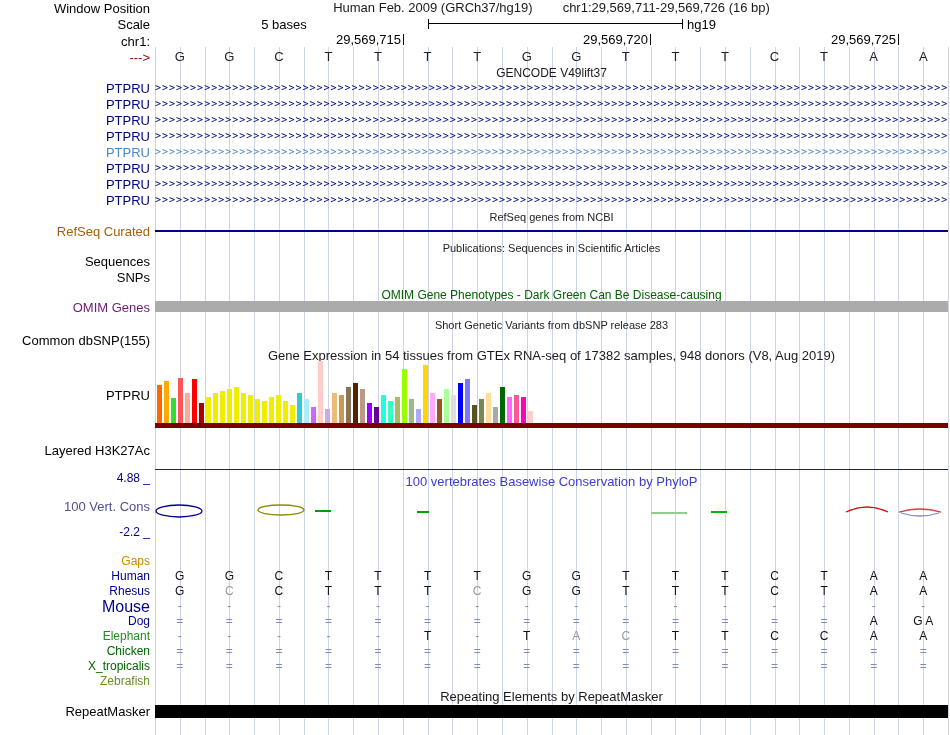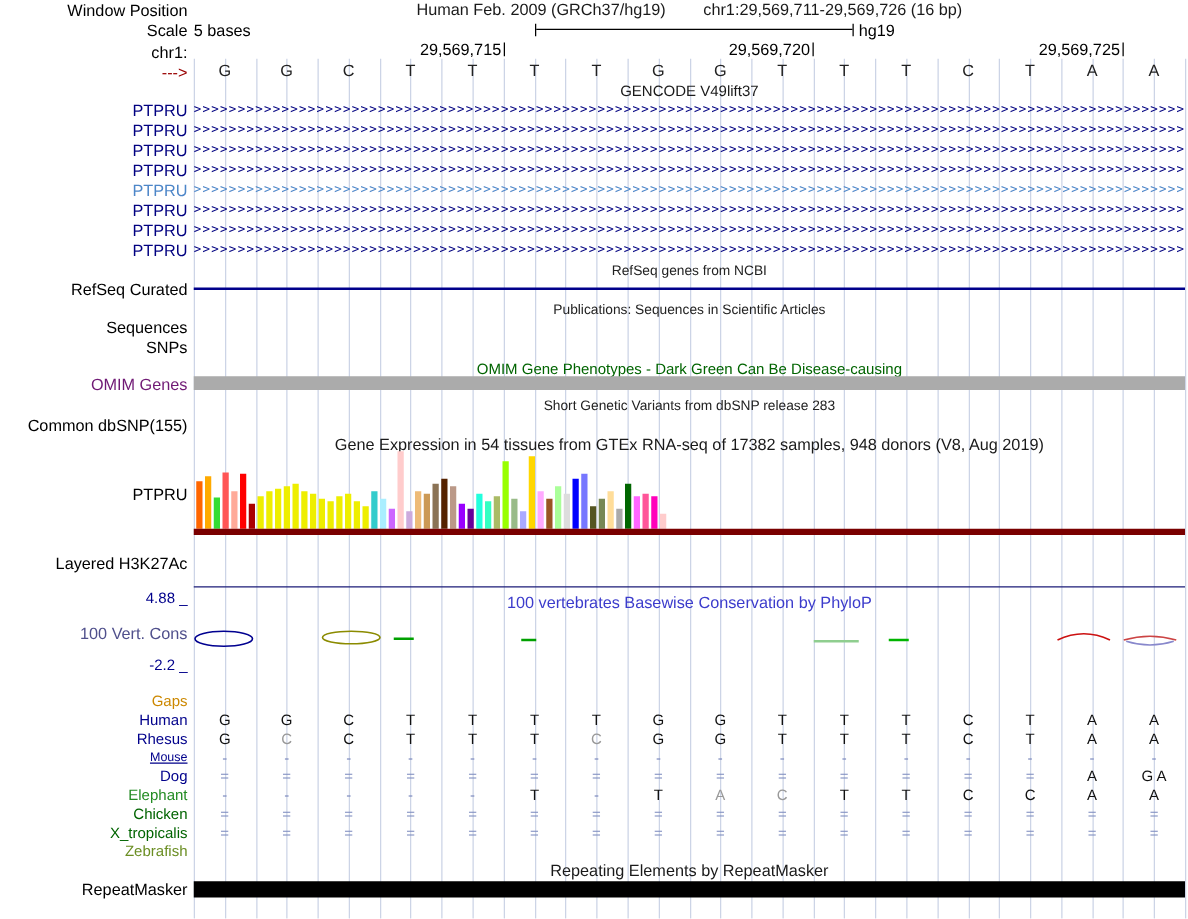--- a/index.html
+++ b/index.html
@@ -60,21 +60,21 @@
       <div class="vline" style="left: 923.219px;"></div>
       <div class="vline" style="left: 948px;"></div>
     </div>
 
   <div class="hdr" style="top:1px">
     <span>Human Feb. 2009 (GRCh37/hg19)</span><span style="margin-left:30px">chr1:29,569,711-29,569,726 (16 bp)</span>
   </div>
   <div class="label" style="top:1px">Window Position</div>
 
   <div class="label" style="top:17px">Scale</div>
-  <div style="position:absolute;left:155px;top:17px;width:258px;text-align:left;font-size:13px">5 bases</div>
+  <div style="position:absolute;left:155px;top:17px;width:258px;text-align:center;font-size:13px">5 bases</div>
   <div style="position:absolute;left:428px;top:19px;width:253px;height:10px;border-left:1px solid #000;border-right:1px solid #000">
     <div style="position:absolute;left:0;right:0;top:4px;border-top:1px solid #000"></div>
   </div>
   <div style="position:absolute;left:687px;top:17px;font-size:13px">hg19</div>
 
   <div class="label" style="top:34px">chr1:</div>
   <div class="coord" style="left:301px;top:33px">29,569,715</div>
   <div class="coord" style="left:548px;top:33px">29,569,720</div>
   <div class="coord" style="left:796px;top:33px">29,569,725</div>
   <div class="tick" style="left:403px;top:34px"></div>
@@ -107,21 +107,21 @@
       <div class="grow" style="top: 98px; color: rgb(0, 0, 128);">&gt;&gt;&gt;&gt;&gt;&gt;&gt;&gt;&gt;&gt;&gt;&gt;&gt;&gt;&gt;&gt;&gt;&gt;&gt;&gt;&gt;&gt;&gt;&gt;&gt;&gt;&gt;&gt;&gt;&gt;&gt;&gt;&gt;&gt;&gt;&gt;&gt;&gt;&gt;&gt;&gt;&gt;&gt;&gt;&gt;&gt;&gt;&gt;&gt;&gt;&gt;&gt;&gt;&gt;&gt;&gt;&gt;&gt;&gt;&gt;&gt;&gt;&gt;&gt;&gt;&gt;&gt;&gt;&gt;&gt;&gt;&gt;&gt;&gt;&gt;&gt;&gt;&gt;&gt;&gt;&gt;&gt;&gt;&gt;&gt;&gt;&gt;&gt;&gt;&gt;&gt;&gt;&gt;&gt;&gt;&gt;&gt;&gt;&gt;&gt;&gt;&gt;&gt;&gt;&gt;&gt;&gt;&gt;&gt;&gt;&gt;&gt;&gt;&gt;&gt;&gt;&gt;&gt;&gt;&gt;&gt;&gt;&gt;&gt;&gt;&gt;&gt;&gt;&gt;&gt;&gt;&gt;&gt;&gt;&gt;&gt;&gt;&gt;&gt;&gt;&gt;&gt;&gt;&gt;&gt;&gt;&gt;&gt;&gt;&gt;&gt;&gt;&gt;&gt;&gt;&gt;&gt;&gt;&gt;&gt;&gt;&gt;&gt;&gt;&gt;&gt;&gt;&gt;&gt;&gt;&gt;&gt;&gt;&gt;&gt;&gt;&gt;&gt;&gt;&gt;&gt;&gt;&gt;&gt;&gt;&gt;&gt;&gt;&gt;&gt;&gt;&gt;&gt;&gt;&gt;&gt;&gt;&gt;&gt;&gt;&gt;&gt;&gt;&gt;&gt;&gt;&gt;&gt;&gt;&gt;&gt;&gt;&gt;&gt;&gt;&gt;&gt;&gt;&gt;&gt;&gt;&gt;&gt;&gt;&gt;&gt;&gt;&gt;&gt;&gt;&gt;&gt;&gt;&gt;&gt;&gt;&gt;&gt;&gt;&gt;&gt;&gt;&gt;&gt;&gt;&gt;&gt;&gt;&gt;&gt;&gt;&gt;&gt;&gt;&gt;&gt;&gt;&gt;&gt;&gt;&gt;&gt;&gt;&gt;&gt;&gt;&gt;&gt;&gt;&gt;&gt;&gt;&gt;&gt;&gt;&gt;&gt;&gt;&gt;&gt;&gt;&gt;&gt;&gt;&gt;&gt;&gt;&gt;&gt;&gt;&gt;&gt;&gt;&gt;&gt;&gt;&gt;&gt;&gt;&gt;</div>
       <div class="grow" style="top: 114px; color: rgb(0, 0, 128);">&gt;&gt;&gt;&gt;&gt;&gt;&gt;&gt;&gt;&gt;&gt;&gt;&gt;&gt;&gt;&gt;&gt;&gt;&gt;&gt;&gt;&gt;&gt;&gt;&gt;&gt;&gt;&gt;&gt;&gt;&gt;&gt;&gt;&gt;&gt;&gt;&gt;&gt;&gt;&gt;&gt;&gt;&gt;&gt;&gt;&gt;&gt;&gt;&gt;&gt;&gt;&gt;&gt;&gt;&gt;&gt;&gt;&gt;&gt;&gt;&gt;&gt;&gt;&gt;&gt;&gt;&gt;&gt;&gt;&gt;&gt;&gt;&gt;&gt;&gt;&gt;&gt;&gt;&gt;&gt;&gt;&gt;&gt;&gt;&gt;&gt;&gt;&gt;&gt;&gt;&gt;&gt;&gt;&gt;&gt;&gt;&gt;&gt;&gt;&gt;&gt;&gt;&gt;&gt;&gt;&gt;&gt;&gt;&gt;&gt;&gt;&gt;&gt;&gt;&gt;&gt;&gt;&gt;&gt;&gt;&gt;&gt;&gt;&gt;&gt;&gt;&gt;&gt;&gt;&gt;&gt;&gt;&gt;&gt;&gt;&gt;&gt;&gt;&gt;&gt;&gt;&gt;&gt;&gt;&gt;&gt;&gt;&gt;&gt;&gt;&gt;&gt;&gt;&gt;&gt;&gt;&gt;&gt;&gt;&gt;&gt;&gt;&gt;&gt;&gt;&gt;&gt;&gt;&gt;&gt;&gt;&gt;&gt;&gt;&gt;&gt;&gt;&gt;&gt;&gt;&gt;&gt;&gt;&gt;&gt;&gt;&gt;&gt;&gt;&gt;&gt;&gt;&gt;&gt;&gt;&gt;&gt;&gt;&gt;&gt;&gt;&gt;&gt;&gt;&gt;&gt;&gt;&gt;&gt;&gt;&gt;&gt;&gt;&gt;&gt;&gt;&gt;&gt;&gt;&gt;&gt;&gt;&gt;&gt;&gt;&gt;&gt;&gt;&gt;&gt;&gt;&gt;&gt;&gt;&gt;&gt;&gt;&gt;&gt;&gt;&gt;&gt;&gt;&gt;&gt;&gt;&gt;&gt;&gt;&gt;&gt;&gt;&gt;&gt;&gt;&gt;&gt;&gt;&gt;&gt;&gt;&gt;&gt;&gt;&gt;&gt;&gt;&gt;&gt;&gt;&gt;&gt;&gt;&gt;&gt;&gt;&gt;&gt;&gt;&gt;&gt;&gt;&gt;&gt;&gt;&gt;&gt;&gt;&gt;&gt;&gt;&gt;&gt;&gt;&gt;&gt;&gt;&gt;&gt;&gt;</div>
       <div class="grow" style="top: 130px; color: rgb(0, 0, 128);">&gt;&gt;&gt;&gt;&gt;&gt;&gt;&gt;&gt;&gt;&gt;&gt;&gt;&gt;&gt;&gt;&gt;&gt;&gt;&gt;&gt;&gt;&gt;&gt;&gt;&gt;&gt;&gt;&gt;&gt;&gt;&gt;&gt;&gt;&gt;&gt;&gt;&gt;&gt;&gt;&gt;&gt;&gt;&gt;&gt;&gt;&gt;&gt;&gt;&gt;&gt;&gt;&gt;&gt;&gt;&gt;&gt;&gt;&gt;&gt;&gt;&gt;&gt;&gt;&gt;&gt;&gt;&gt;&gt;&gt;&gt;&gt;&gt;&gt;&gt;&gt;&gt;&gt;&gt;&gt;&gt;&gt;&gt;&gt;&gt;&gt;&gt;&gt;&gt;&gt;&gt;&gt;&gt;&gt;&gt;&gt;&gt;&gt;&gt;&gt;&gt;&gt;&gt;&gt;&gt;&gt;&gt;&gt;&gt;&gt;&gt;&gt;&gt;&gt;&gt;&gt;&gt;&gt;&gt;&gt;&gt;&gt;&gt;&gt;&gt;&gt;&gt;&gt;&gt;&gt;&gt;&gt;&gt;&gt;&gt;&gt;&gt;&gt;&gt;&gt;&gt;&gt;&gt;&gt;&gt;&gt;&gt;&gt;&gt;&gt;&gt;&gt;&gt;&gt;&gt;&gt;&gt;&gt;&gt;&gt;&gt;&gt;&gt;&gt;&gt;&gt;&gt;&gt;&gt;&gt;&gt;&gt;&gt;&gt;&gt;&gt;&gt;&gt;&gt;&gt;&gt;&gt;&gt;&gt;&gt;&gt;&gt;&gt;&gt;&gt;&gt;&gt;&gt;&gt;&gt;&gt;&gt;&gt;&gt;&gt;&gt;&gt;&gt;&gt;&gt;&gt;&gt;&gt;&gt;&gt;&gt;&gt;&gt;&gt;&gt;&gt;&gt;&gt;&gt;&gt;&gt;&gt;&gt;&gt;&gt;&gt;&gt;&gt;&gt;&gt;&gt;&gt;&gt;&gt;&gt;&gt;&gt;&gt;&gt;&gt;&gt;&gt;&gt;&gt;&gt;&gt;&gt;&gt;&gt;&gt;&gt;&gt;&gt;&gt;&gt;&gt;&gt;&gt;&gt;&gt;&gt;&gt;&gt;&gt;&gt;&gt;&gt;&gt;&gt;&gt;&gt;&gt;&gt;&gt;&gt;&gt;&gt;&gt;&gt;&gt;&gt;&gt;&gt;&gt;&gt;&gt;&gt;&gt;&gt;&gt;&gt;&gt;&gt;&gt;&gt;&gt;&gt;&gt;&gt;&gt;</div>
       <div class="grow" style="top: 146px; color: rgb(77, 134, 200);">&gt;&gt;&gt;&gt;&gt;&gt;&gt;&gt;&gt;&gt;&gt;&gt;&gt;&gt;&gt;&gt;&gt;&gt;&gt;&gt;&gt;&gt;&gt;&gt;&gt;&gt;&gt;&gt;&gt;&gt;&gt;&gt;&gt;&gt;&gt;&gt;&gt;&gt;&gt;&gt;&gt;&gt;&gt;&gt;&gt;&gt;&gt;&gt;&gt;&gt;&gt;&gt;&gt;&gt;&gt;&gt;&gt;&gt;&gt;&gt;&gt;&gt;&gt;&gt;&gt;&gt;&gt;&gt;&gt;&gt;&gt;&gt;&gt;&gt;&gt;&gt;&gt;&gt;&gt;&gt;&gt;&gt;&gt;&gt;&gt;&gt;&gt;&gt;&gt;&gt;&gt;&gt;&gt;&gt;&gt;&gt;&gt;&gt;&gt;&gt;&gt;&gt;&gt;&gt;&gt;&gt;&gt;&gt;&gt;&gt;&gt;&gt;&gt;&gt;&gt;&gt;&gt;&gt;&gt;&gt;&gt;&gt;&gt;&gt;&gt;&gt;&gt;&gt;&gt;&gt;&gt;&gt;&gt;&gt;&gt;&gt;&gt;&gt;&gt;&gt;&gt;&gt;&gt;&gt;&gt;&gt;&gt;&gt;&gt;&gt;&gt;&gt;&gt;&gt;&gt;&gt;&gt;&gt;&gt;&gt;&gt;&gt;&gt;&gt;&gt;&gt;&gt;&gt;&gt;&gt;&gt;&gt;&gt;&gt;&gt;&gt;&gt;&gt;&gt;&gt;&gt;&gt;&gt;&gt;&gt;&gt;&gt;&gt;&gt;&gt;&gt;&gt;&gt;&gt;&gt;&gt;&gt;&gt;&gt;&gt;&gt;&gt;&gt;&gt;&gt;&gt;&gt;&gt;&gt;&gt;&gt;&gt;&gt;&gt;&gt;&gt;&gt;&gt;&gt;&gt;&gt;&gt;&gt;&gt;&gt;&gt;&gt;&gt;&gt;&gt;&gt;&gt;&gt;&gt;&gt;&gt;&gt;&gt;&gt;&gt;&gt;&gt;&gt;&gt;&gt;&gt;&gt;&gt;&gt;&gt;&gt;&gt;&gt;&gt;&gt;&gt;&gt;&gt;&gt;&gt;&gt;&gt;&gt;&gt;&gt;&gt;&gt;&gt;&gt;&gt;&gt;&gt;&gt;&gt;&gt;&gt;&gt;&gt;&gt;&gt;&gt;&gt;&gt;&gt;&gt;&gt;&gt;&gt;&gt;&gt;&gt;&gt;&gt;&gt;&gt;&gt;&gt;&gt;&gt;&gt;</div>
       <div class="grow" style="top: 162px; color: rgb(0, 0, 128);">&gt;&gt;&gt;&gt;&gt;&gt;&gt;&gt;&gt;&gt;&gt;&gt;&gt;&gt;&gt;&gt;&gt;&gt;&gt;&gt;&gt;&gt;&gt;&gt;&gt;&gt;&gt;&gt;&gt;&gt;&gt;&gt;&gt;&gt;&gt;&gt;&gt;&gt;&gt;&gt;&gt;&gt;&gt;&gt;&gt;&gt;&gt;&gt;&gt;&gt;&gt;&gt;&gt;&gt;&gt;&gt;&gt;&gt;&gt;&gt;&gt;&gt;&gt;&gt;&gt;&gt;&gt;&gt;&gt;&gt;&gt;&gt;&gt;&gt;&gt;&gt;&gt;&gt;&gt;&gt;&gt;&gt;&gt;&gt;&gt;&gt;&gt;&gt;&gt;&gt;&gt;&gt;&gt;&gt;&gt;&gt;&gt;&gt;&gt;&gt;&gt;&gt;&gt;&gt;&gt;&gt;&gt;&gt;&gt;&gt;&gt;&gt;&gt;&gt;&gt;&gt;&gt;&gt;&gt;&gt;&gt;&gt;&gt;&gt;&gt;&gt;&gt;&gt;&gt;&gt;&gt;&gt;&gt;&gt;&gt;&gt;&gt;&gt;&gt;&gt;&gt;&gt;&gt;&gt;&gt;&gt;&gt;&gt;&gt;&gt;&gt;&gt;&gt;&gt;&gt;&gt;&gt;&gt;&gt;&gt;&gt;&gt;&gt;&gt;&gt;&gt;&gt;&gt;&gt;&gt;&gt;&gt;&gt;&gt;&gt;&gt;&gt;&gt;&gt;&gt;&gt;&gt;&gt;&gt;&gt;&gt;&gt;&gt;&gt;&gt;&gt;&gt;&gt;&gt;&gt;&gt;&gt;&gt;&gt;&gt;&gt;&gt;&gt;&gt;&gt;&gt;&gt;&gt;&gt;&gt;&gt;&gt;&gt;&gt;&gt;&gt;&gt;&gt;&gt;&gt;&gt;&gt;&gt;&gt;&gt;&gt;&gt;&gt;&gt;&gt;&gt;&gt;&gt;&gt;&gt;&gt;&gt;&gt;&gt;&gt;&gt;&gt;&gt;&gt;&gt;&gt;&gt;&gt;&gt;&gt;&gt;&gt;&gt;&gt;&gt;&gt;&gt;&gt;&gt;&gt;&gt;&gt;&gt;&gt;&gt;&gt;&gt;&gt;&gt;&gt;&gt;&gt;&gt;&gt;&gt;&gt;&gt;&gt;&gt;&gt;&gt;&gt;&gt;&gt;&gt;&gt;&gt;&gt;&gt;&gt;&gt;&gt;&gt;&gt;&gt;&gt;&gt;&gt;&gt;&gt;</div>
       <div class="grow" style="top: 178px; color: rgb(0, 0, 128);">&gt;&gt;&gt;&gt;&gt;&gt;&gt;&gt;&gt;&gt;&gt;&gt;&gt;&gt;&gt;&gt;&gt;&gt;&gt;&gt;&gt;&gt;&gt;&gt;&gt;&gt;&gt;&gt;&gt;&gt;&gt;&gt;&gt;&gt;&gt;&gt;&gt;&gt;&gt;&gt;&gt;&gt;&gt;&gt;&gt;&gt;&gt;&gt;&gt;&gt;&gt;&gt;&gt;&gt;&gt;&gt;&gt;&gt;&gt;&gt;&gt;&gt;&gt;&gt;&gt;&gt;&gt;&gt;&gt;&gt;&gt;&gt;&gt;&gt;&gt;&gt;&gt;&gt;&gt;&gt;&gt;&gt;&gt;&gt;&gt;&gt;&gt;&gt;&gt;&gt;&gt;&gt;&gt;&gt;&gt;&gt;&gt;&gt;&gt;&gt;&gt;&gt;&gt;&gt;&gt;&gt;&gt;&gt;&gt;&gt;&gt;&gt;&gt;&gt;&gt;&gt;&gt;&gt;&gt;&gt;&gt;&gt;&gt;&gt;&gt;&gt;&gt;&gt;&gt;&gt;&gt;&gt;&gt;&gt;&gt;&gt;&gt;&gt;&gt;&gt;&gt;&gt;&gt;&gt;&gt;&gt;&gt;&gt;&gt;&gt;&gt;&gt;&gt;&gt;&gt;&gt;&gt;&gt;&gt;&gt;&gt;&gt;&gt;&gt;&gt;&gt;&gt;&gt;&gt;&gt;&gt;&gt;&gt;&gt;&gt;&gt;&gt;&gt;&gt;&gt;&gt;&gt;&gt;&gt;&gt;&gt;&gt;&gt;&gt;&gt;&gt;&gt;&gt;&gt;&gt;&gt;&gt;&gt;&gt;&gt;&gt;&gt;&gt;&gt;&gt;&gt;&gt;&gt;&gt;&gt;&gt;&gt;&gt;&gt;&gt;&gt;&gt;&gt;&gt;&gt;&gt;&gt;&gt;&gt;&gt;&gt;&gt;&gt;&gt;&gt;&gt;&gt;&gt;&gt;&gt;&gt;&gt;&gt;&gt;&gt;&gt;&gt;&gt;&gt;&gt;&gt;&gt;&gt;&gt;&gt;&gt;&gt;&gt;&gt;&gt;&gt;&gt;&gt;&gt;&gt;&gt;&gt;&gt;&gt;&gt;&gt;&gt;&gt;&gt;&gt;&gt;&gt;&gt;&gt;&gt;&gt;&gt;&gt;&gt;&gt;&gt;&gt;&gt;&gt;&gt;&gt;&gt;&gt;&gt;&gt;&gt;&gt;&gt;&gt;&gt;&gt;&gt;&gt;&gt;&gt;</div>
       <div class="grow" style="top: 194px; color: rgb(0, 0, 128);">&gt;&gt;&gt;&gt;&gt;&gt;&gt;&gt;&gt;&gt;&gt;&gt;&gt;&gt;&gt;&gt;&gt;&gt;&gt;&gt;&gt;&gt;&gt;&gt;&gt;&gt;&gt;&gt;&gt;&gt;&gt;&gt;&gt;&gt;&gt;&gt;&gt;&gt;&gt;&gt;&gt;&gt;&gt;&gt;&gt;&gt;&gt;&gt;&gt;&gt;&gt;&gt;&gt;&gt;&gt;&gt;&gt;&gt;&gt;&gt;&gt;&gt;&gt;&gt;&gt;&gt;&gt;&gt;&gt;&gt;&gt;&gt;&gt;&gt;&gt;&gt;&gt;&gt;&gt;&gt;&gt;&gt;&gt;&gt;&gt;&gt;&gt;&gt;&gt;&gt;&gt;&gt;&gt;&gt;&gt;&gt;&gt;&gt;&gt;&gt;&gt;&gt;&gt;&gt;&gt;&gt;&gt;&gt;&gt;&gt;&gt;&gt;&gt;&gt;&gt;&gt;&gt;&gt;&gt;&gt;&gt;&gt;&gt;&gt;&gt;&gt;&gt;&gt;&gt;&gt;&gt;&gt;&gt;&gt;&gt;&gt;&gt;&gt;&gt;&gt;&gt;&gt;&gt;&gt;&gt;&gt;&gt;&gt;&gt;&gt;&gt;&gt;&gt;&gt;&gt;&gt;&gt;&gt;&gt;&gt;&gt;&gt;&gt;&gt;&gt;&gt;&gt;&gt;&gt;&gt;&gt;&gt;&gt;&gt;&gt;&gt;&gt;&gt;&gt;&gt;&gt;&gt;&gt;&gt;&gt;&gt;&gt;&gt;&gt;&gt;&gt;&gt;&gt;&gt;&gt;&gt;&gt;&gt;&gt;&gt;&gt;&gt;&gt;&gt;&gt;&gt;&gt;&gt;&gt;&gt;&gt;&gt;&gt;&gt;&gt;&gt;&gt;&gt;&gt;&gt;&gt;&gt;&gt;&gt;&gt;&gt;&gt;&gt;&gt;&gt;&gt;&gt;&gt;&gt;&gt;&gt;&gt;&gt;&gt;&gt;&gt;&gt;&gt;&gt;&gt;&gt;&gt;&gt;&gt;&gt;&gt;&gt;&gt;&gt;&gt;&gt;&gt;&gt;&gt;&gt;&gt;&gt;&gt;&gt;&gt;&gt;&gt;&gt;&gt;&gt;&gt;&gt;&gt;&gt;&gt;&gt;&gt;&gt;&gt;&gt;&gt;&gt;&gt;&gt;&gt;&gt;&gt;&gt;&gt;&gt;&gt;&gt;&gt;&gt;&gt;&gt;&gt;&gt;&gt;&gt;</div>
     </div>
 
   <div class="hdr small" style="top:210px">RefSeq genes from NCBI</div>
-  <div class="label" style="top:224px;color:#000000">RefSeq Curated</div>
+  <div class="label" style="top:224px;color:#a16207">RefSeq Curated</div>
   <div class="hline" style="top:230px;height:2px;background:#00008b"></div>
 
   <div class="hdr small" style="top:241px">Publications: Sequences in Scientific Articles</div>
   <div class="label" style="top:254px">Sequences</div>
   <div class="label" style="top:270px">SNPs</div>
 
   <div class="hdr" style="top:288px;font-size:12px;color:#006400">OMIM Gene Phenotypes - Dark Green Can Be Disease-causing</div>
   <div class="label" style="top:300px;color:#701a75">OMIM Genes</div>
   <div class="hline" style="top:301px;height:11px;background:#ababab"></div>
 
@@ -330,19 +330,19 @@
     <div class="label" style="top: 97px; color: rgb(0, 0, 128);">PTPRU</div>
     <div class="label" style="top: 113px; color: rgb(0, 0, 128);">PTPRU</div>
     <div class="label" style="top: 129px; color: rgb(0, 0, 128);">PTPRU</div>
     <div class="label" style="top: 145px; color: rgb(77, 134, 200);">PTPRU</div>
     <div class="label" style="top: 161px; color: rgb(0, 0, 128);">PTPRU</div>
     <div class="label" style="top: 177px; color: rgb(0, 0, 128);">PTPRU</div>
     <div class="label" style="top: 193px; color: rgb(0, 0, 128);">PTPRU</div>
     <div class="label" style="top: 554px; color: rgb(204, 136, 0); font-size: 12px;">Gaps</div>
     <div class="label" style="top: 569px; color: rgb(0, 0, 139); font-size: 12px;">Human</div>
     <div class="label" style="top: 584px; color: rgb(0, 0, 139); font-size: 12px;">Rhesus</div>
-    <div class="label" style="top: 599px; color: rgb(0, 0, 139); font-size: 10px; text-decoration: underline;">Mouse</div>
+    <div class="label" style="top: 599px; color: rgb(0, 0, 139); font-size: 16px;">Mouse</div>
     <div class="label" style="top: 614px; color: rgb(0, 0, 139); font-size: 12px;">Dog</div>
     <div class="label" style="top: 629px; color: rgb(34, 139, 34); font-size: 12px;">Elephant</div>
     <div class="label" style="top: 644px; color: rgb(0, 100, 0); font-size: 12px;">Chicken</div>
     <div class="label" style="top: 659px; color: rgb(0, 100, 0); font-size: 12px;">X_tropicalis</div>
     <div class="label" style="top: 674px; color: rgb(107, 142, 35); font-size: 12px;">Zebrafish</div>
   </div>
 
 </body></html>

